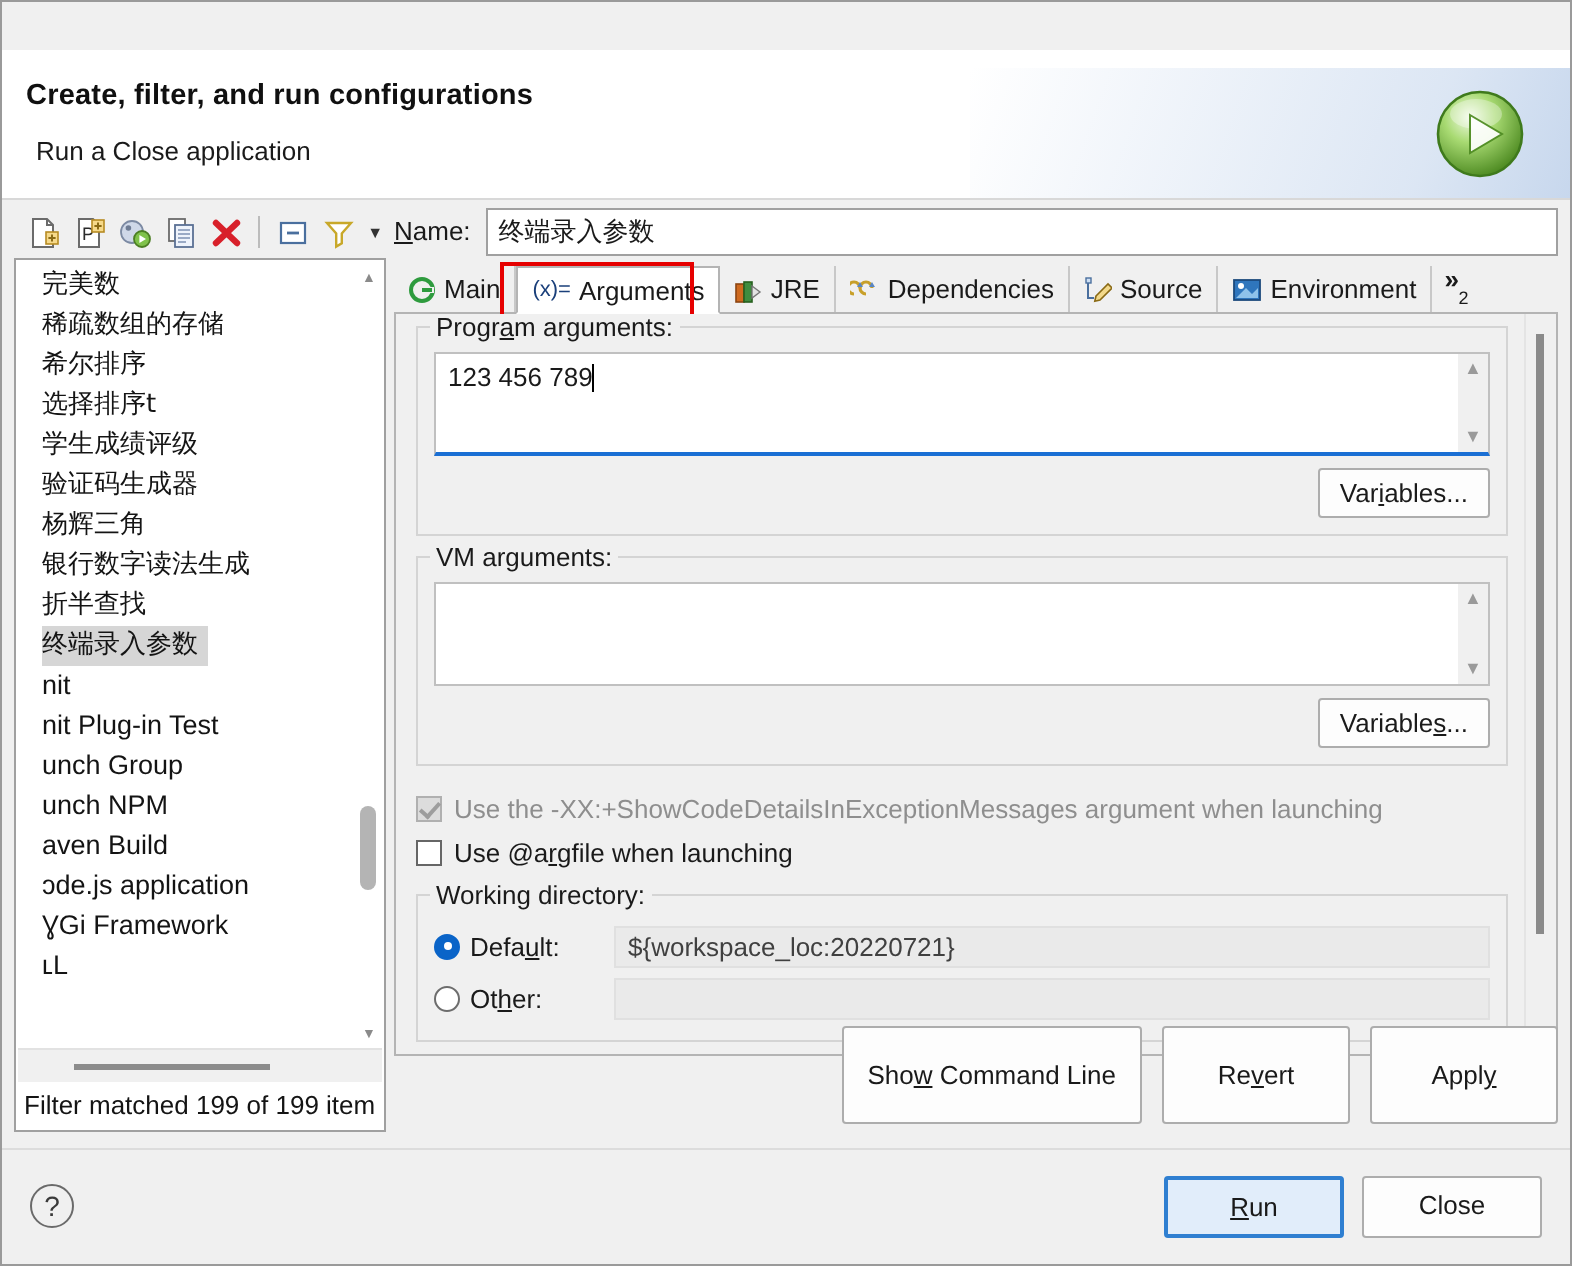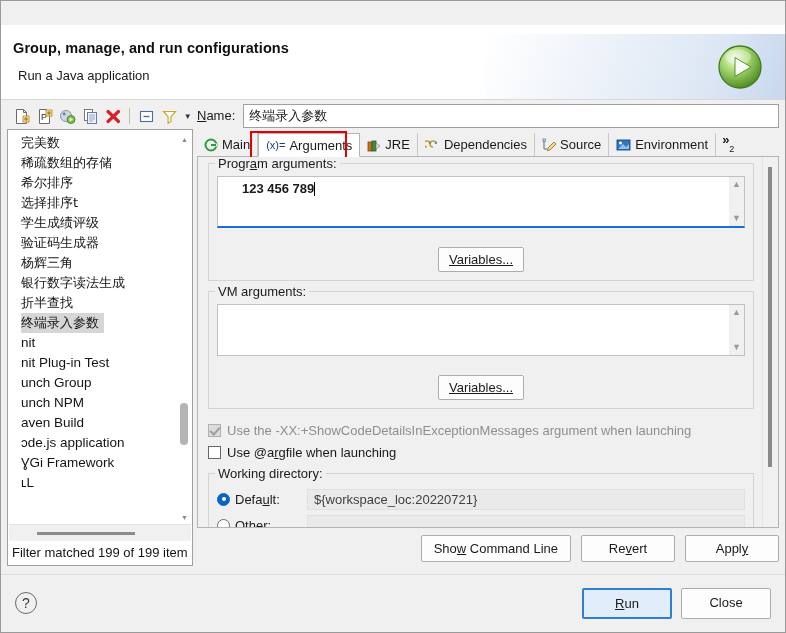--- a/index.html
+++ b/index.html
@@ -264,38 +264,37 @@
 
   .textarea {
     border: 1px solid #c0c0c0;
     background: #ffffff;
     height: 52px;
     position: relative;
     font-size: 13px;
   }
   .textarea.focused { border-bottom: 2px solid #1a6fd4; }
   .ta-text {
-    padding: 4px 24px;
+    padding: 4px 6px;
     white-space: pre;
-    font-weight: bold;
   }
   .caret {
     display: inline-block; width: 1px; height: 14px;
     background: #000; vertical-align: -3px;
   }
   .ta-scroll {
     position: absolute; right: 0; top: 0; bottom: 0; width: 15px;
     background: #f0f0f0;
     display: flex; flex-direction: column; justify-content: space-between;
     align-items: center;
     padding: 3px 0;
   }
   .ta-scroll span { color: #9a9a9a; font-size: 9px; line-height: 9px; }
 
-  .vars-row { display: flex; justify-content: center; margin-top: 19px; text-decoration: underline; }
+  .vars-row { display: flex; justify-content: flex-end; margin-top: 6px; }
   .btn {
     border: 1px solid #adadad;
     background: #fdfdfd;
     padding: 4px 10px;
     font-size: 13px;
     min-width: 64px;
     text-align: center;
     border-radius: 2px;
   }
   .btn u { text-decoration: underline; }
@@ -341,21 +340,21 @@
     border: 1px solid #e0e0e0;
     display: flex; align-items: center;
     padding: 0 6px;
     color: #404040; font-size: 13px;
   }
 
   .action-row {
     position: absolute; right: 0; bottom: 4px;
     display: flex; gap: 10px;
   }
-  .action-row .btn { min-width: 94px; padding: 5px 12px; }
+  .action-row .btn { min-width: 94px; padding: 16px 12px; }
 
   
   .footer {
     position: absolute; left: 0; right: 0; bottom: 0; height: 58px;
     background: #f0f0f0;
     border-top: 1px solid #dcdcdc;
   }
   .help-icon {
     position: absolute; left: 14px; top: 17px;
     width: 22px; height: 22px;
@@ -399,22 +398,22 @@
         <svg width="12" height="12" viewBox="0 0 12 12">
             <line x1="0.5" y1="0.5" x2="11.5" y2="11.5" stroke="currentColor" stroke-width="1.2"></line>
             <line x1="11.5" y1="0.5" x2="0.5" y2="11.5" stroke="currentColor" stroke-width="1.2"></line>
           </svg>
       </div>
     </div>
   </div>
 
   <div class="header">
     <div class="header-gradient"></div>
-    <div class="header-title">Group, manage, and run configurations</div>
-    <div class="header-sub">Run a Java application</div>
+    <div class="header-title">Create, filter, and run configurations</div>
+    <div class="header-sub">Run a Close application</div>
     <div class="run-badge">
       <svg width="46" height="46" viewBox="0 0 46 46">
         <defs>
           <radialGradient id="gball" cx="38%" cy="30%" r="72%">
             <stop offset="0%" stop-color="#f2fbe8"></stop>
             <stop offset="42%" stop-color="#a8da72"></stop>
             <stop offset="100%" stop-color="#4e8b22"></stop>
           </radialGradient>
         </defs>
         <circle cx="23" cy="23" r="21" fill="url(#gball)" stroke="#3f7a1c" stroke-width="1.3"></circle>

